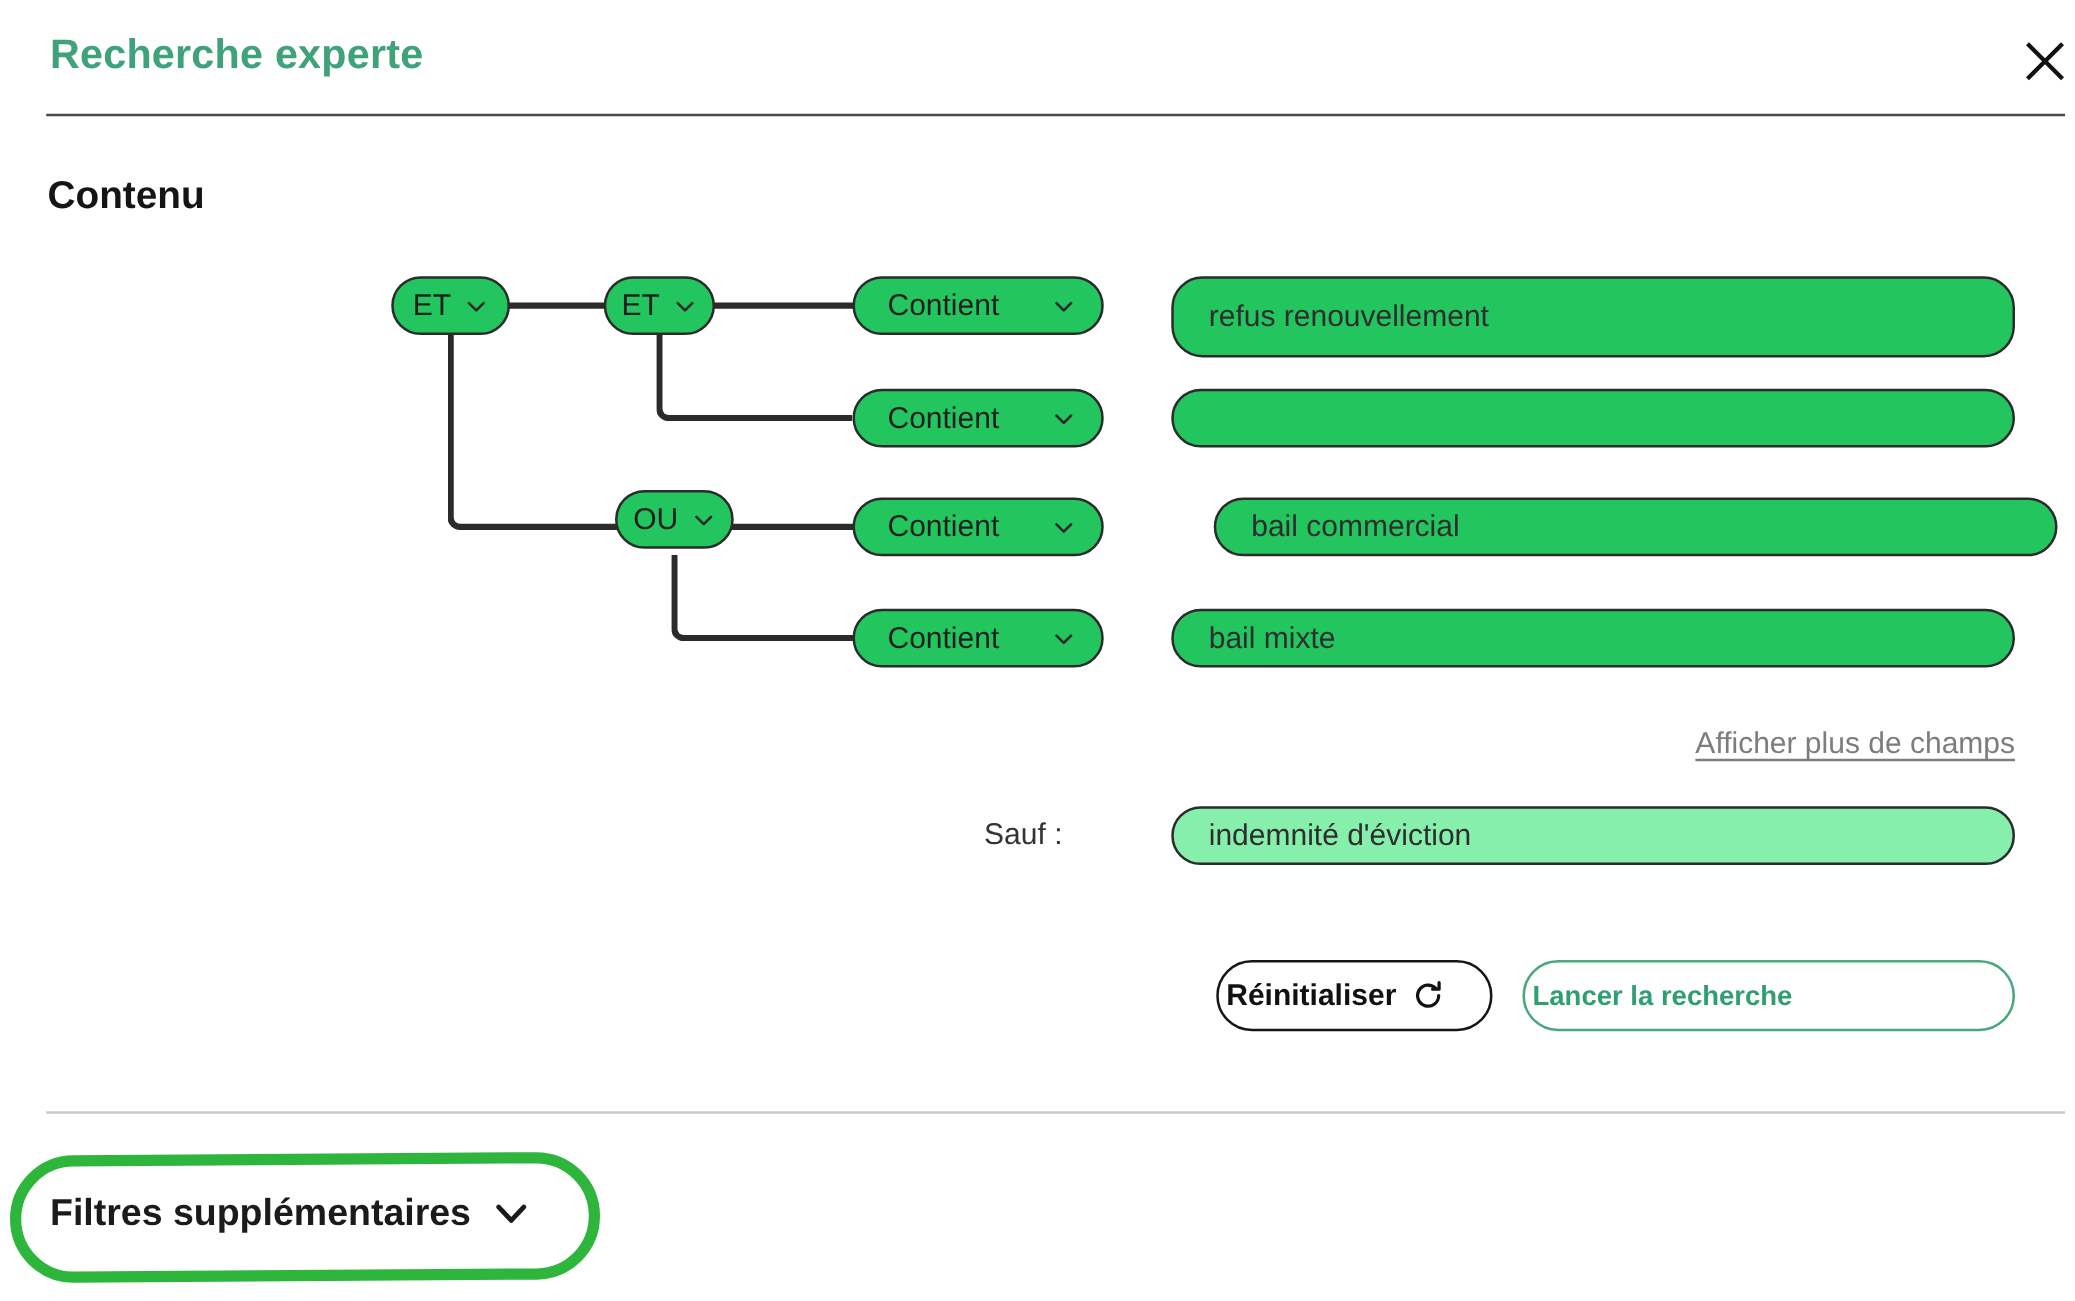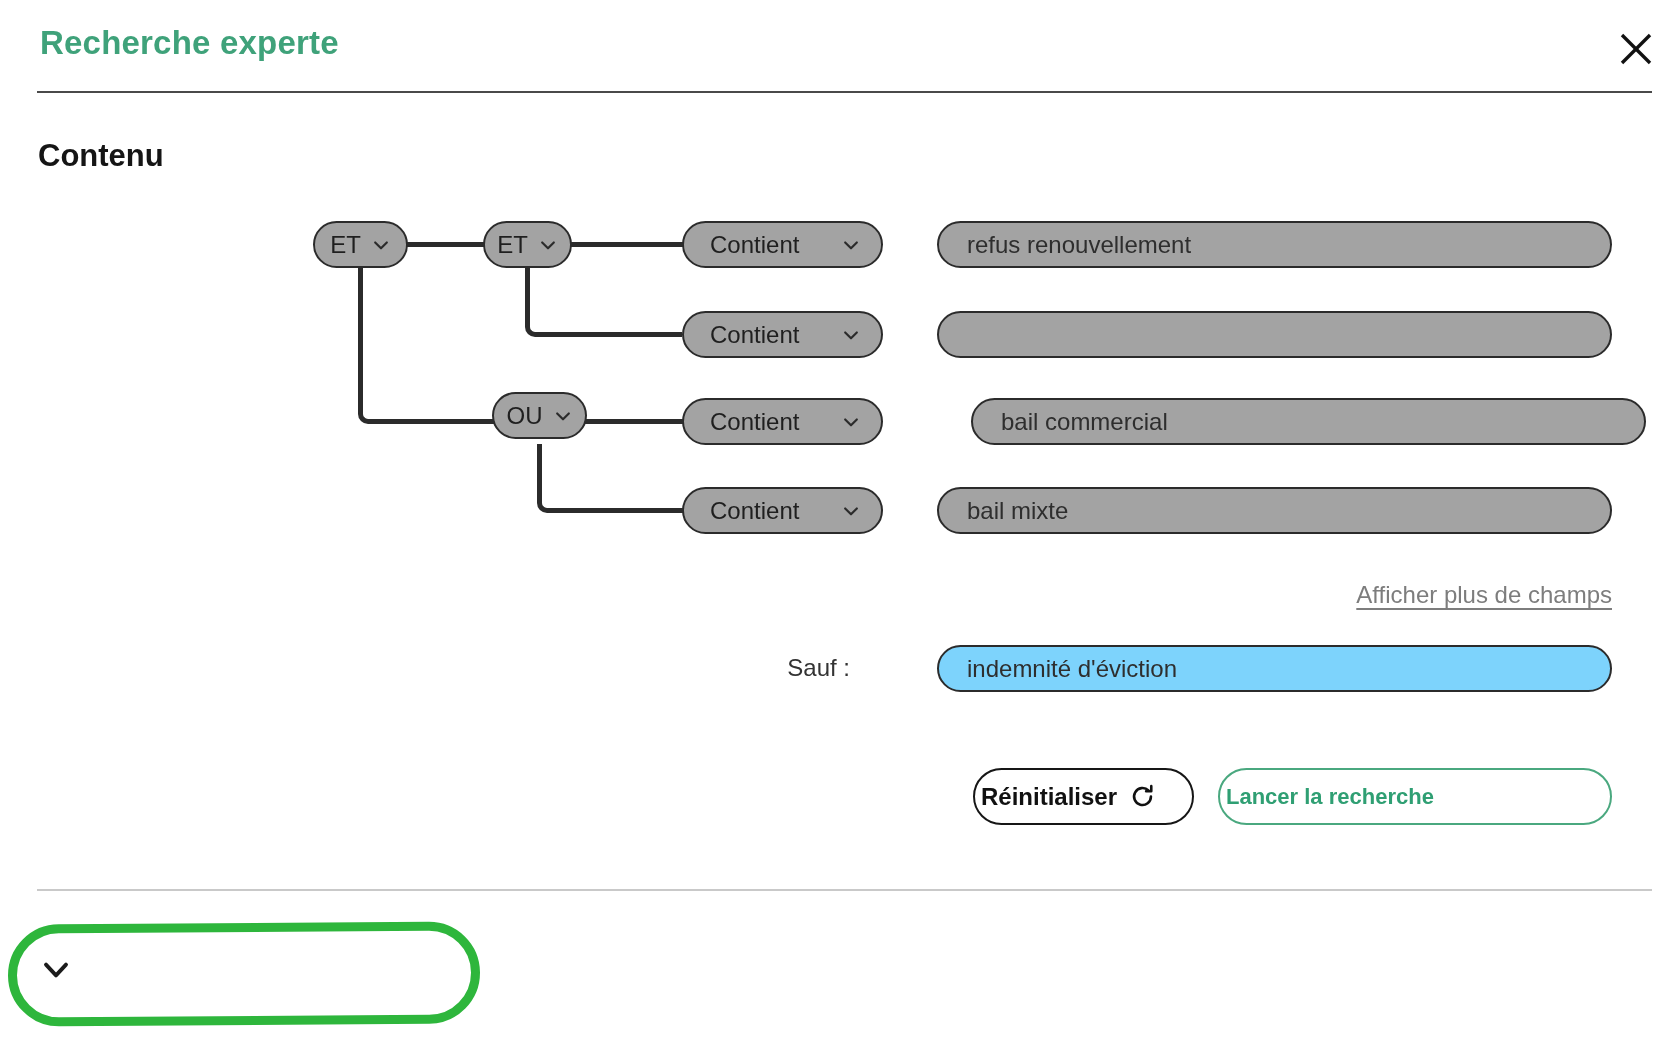--- a/index.html
+++ b/index.html
@@ -8,26 +8,26 @@
     font-family:"Liberation Sans", sans-serif;overflow:hidden;
   }
   .abs{position:absolute;box-sizing:border-box;}
   
   .modal-title{left:40px;top:24px;font-size:33px;font-weight:600;color:#3fa27a;letter-spacing:.2px;}
   .close-btn{left:1614px;top:27px;width:44px;height:44px;display:flex;align-items:center;justify-content:center;background:none;border:none;padding:0;cursor:pointer;}
   .divider-dark{left:37px;top:91px;width:1615px;border-top:2px solid #4a4a4a;}
   .divider-light{left:37px;top:889px;width:1615px;border-top:2px solid #c9c9c9;}
   .section-heading{left:38px;top:138px;font-size:31px;font-weight:700;color:#151515;}
   
-  .pill{border:2.5px solid #2b2b2b;border-radius:25px;background:#a3a3a3;display:flex;align-items:center;font-size:24px;color:#1f1f1f;}
+  .pill{border:2.5px solid #2b2b2b;border-radius:25px;background:#22c55e;display:flex;align-items:center;font-size:24px;color:#1f1f1f;}
   .op-pill{justify-content:center;gap:10px;cursor:pointer;}
   .dd-pill{justify-content:space-between;padding:0 20px 0 26px;cursor:pointer;}
   .input-pill{padding:0 26px;}
   .input-pill input{border:none;outline:none;background:transparent;width:100%;font-family:"Liberation Sans",sans-serif;font-size:24px;color:#2e2e2e;}
-  .except-pill{background:#7dd3fc;}
+  .except-pill{background:#86efac;}
   
   .hline{background:#2b2b2b;height:5px;}
   .elbow{border-left:5px solid #2b2b2b;border-bottom:5px solid #2b2b2b;border-bottom-left-radius:10px;}
   
   .more-link{right:48px;top:581px;font-size:24px;font-weight:400;color:#7d7d7d;text-decoration:underline;text-underline-offset:5px;cursor:pointer;}
   .except-label{left:740px;width:110px;top:654px;font-size:24px;color:#333;text-align:right;}
   
   .btn{display:flex;align-items:center;justify-content:flex-start;gap:12px;background:#fff;cursor:pointer;font-family:"Liberation Sans",sans-serif;}
   .btn-reset{left:973px;top:768px;width:221px;height:57px;border:2.5px solid #161616;border-radius:29px;font-size:24px;font-weight:600;color:#111;}
   .btn-search{left:1218px;top:768px;width:394px;height:57px;border:2px solid #4aa87f;border-radius:29px;font-size:22px;font-weight:700;color:#2f9f73;}
@@ -88,21 +88,21 @@
 </div>
 
 <div class="abs pill dd-pill" style="left:682px;top:221px;width:201px;height:47px;">
   <span>Contient</span>
   <span>
     <svg width="20" height="20" viewBox="0 0 24 24">
         <polyline points="5,9 12,16 19,9" fill="none" stroke="#2b2b2b" stroke-width="2.6" stroke-linecap="round" stroke-linejoin="round"></polyline>
       </svg>
   </span>
 </div>
-<div class="abs pill input-pill" style="left:937px;top:221px;width:675px;height:47px;">
+<div class="abs pill input-pill" style="left:937px;top:221px;width:675px;height:65px;">
   <input type="text" value="refus renouvellement" style="">
 </div>
 
 <div class="abs pill dd-pill" style="left:682px;top:311px;width:201px;height:47px;">
   <span>Contient</span>
   <span>
     <svg width="20" height="20" viewBox="0 0 24 24">
         <polyline points="5,9 12,16 19,9" fill="none" stroke="#2b2b2b" stroke-width="2.6" stroke-linecap="round" stroke-linejoin="round"></polyline>
       </svg>
   </span>
@@ -154,18 +154,19 @@
 
 <button class="abs btn btn-search">
   <span>Lancer la recherche</span>
 </button>
 
 <div class="abs divider-light"></div>
 
 <div class="abs annotation"></div>
 
 <button class="abs filters-toggle">
+  <span class="filters-label">Filtres supplémentaires</span>
   <span>
     <svg width="32" height="32" viewBox="0 0 24 24">
         <polyline points="4.5,8 12,16 19.5,8" fill="none" stroke="#1b1b1b" stroke-width="2.9" stroke-linecap="round" stroke-linejoin="round"></polyline>
       </svg>
   </span>
 </button>
 
 </body></html>

